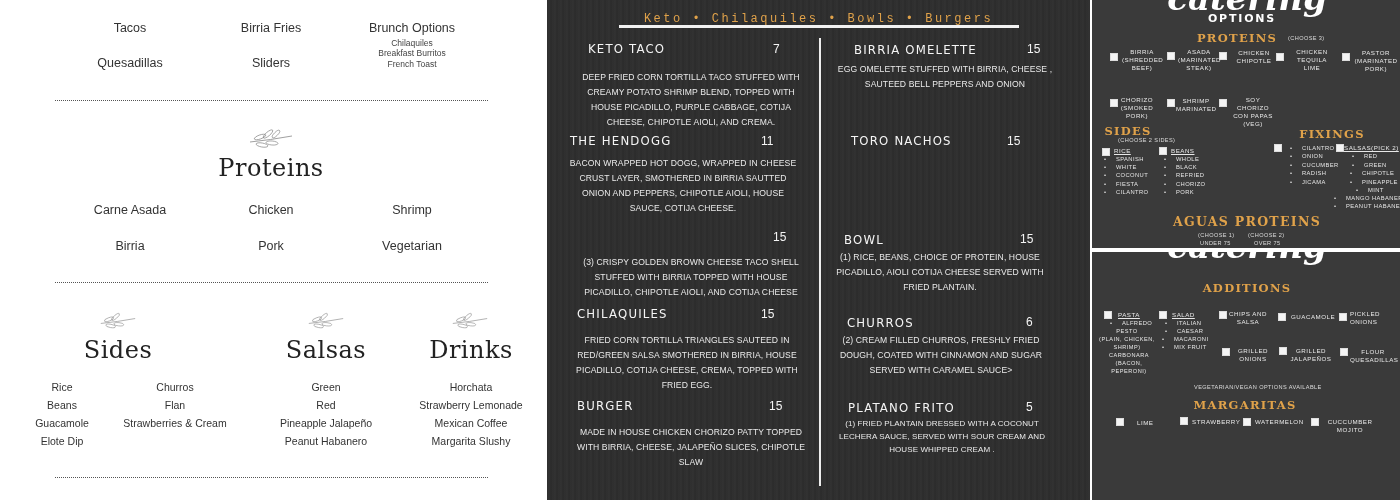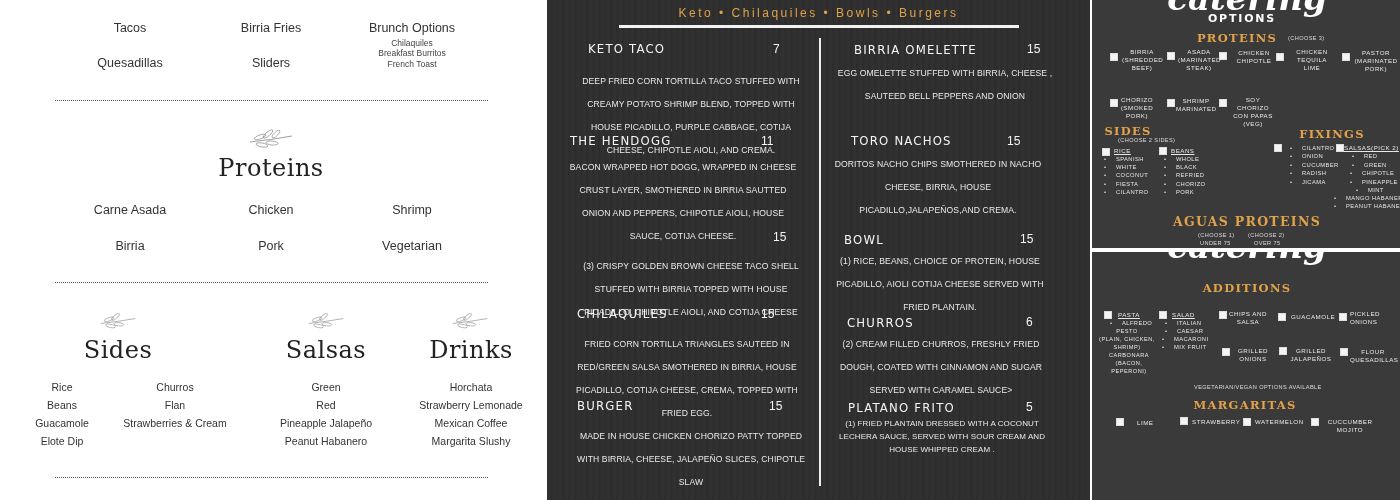--- a/index.html
+++ b/index.html
@@ -11,26 +11,26 @@
   .panel-left .item { position: absolute; font-size: 12.5px; text-align: center; transform: translateX(-50%); white-space: nowrap; color: #333; }
   .panel-left .subitem { position: absolute; font-size: 8.5px; text-align: center; transform: translateX(-50%); white-space: nowrap; color: #444; line-height: 11px; }
   .panel-left .dotline { position: absolute; left: 55px; width: 433px; height: 0; border-top: 1.5px dotted #555; }
   .panel-left .heading { position: absolute; font-family: "DejaVu Serif", serif; font-size: 24px; font-weight: normal; color: #222; transform: translateX(-50%); white-space: nowrap; letter-spacing: 0.5px; }
   .panel-left .sprig { position: absolute; transform: translateX(-50%); }
   .panel-left .list-item { position: absolute; font-size: 10.5px; transform: translateX(-50%); white-space: nowrap; color: #333; }
 
   
   .panel-mid { position: absolute; left: 547px; top: 0; width: 543px; height: 500px;
     background: repeating-linear-gradient(90deg, #2e2e2e 0px, #333 2px, #2b2b2b 4px, #313131 6px); color: #f2f2f2; }
-  .panel-mid .header-line { position: absolute; top: 6px; left: 0; width: 100%; text-align: center; font-family: Liberation Sans, sans-serif; font-size: 12px; letter-spacing: 2.5px; color: #e0a24a; }
+  .panel-mid .header-line { position: absolute; top: 12px; left: 0; width: 100%; text-align: center; font-family: Liberation Mono, monospace; font-size: 12px; letter-spacing: 2.5px; color: #e0a24a; }
   .panel-mid .rule { position: absolute; top: 25px; left: 72px; width: 400px; height: 3px; background: #f2f2f2; }
   .panel-mid .vrule { position: absolute; left: 272px; top: 38px; width: 2px; height: 448px; background: #ededed; }
   .mi-title { position: absolute; font-family: "DejaVu Sans Condensed", "DejaVu Sans", sans-serif; font-size: 13px; letter-spacing: 1.2px; text-transform: uppercase; color: #f5f5f5; white-space: nowrap; }
   .mi-price { position: absolute; font-size: 12px; color: #f5f5f5; }
-  .mi-desc { position: absolute; font-size: 8.6px; line-height: 23px; text-align: center; text-transform: uppercase; color: #eaeaea; letter-spacing: 0.1px; }
+  .mi-desc { position: absolute; font-size: 8.6px; line-height: 15px; text-align: center; text-transform: uppercase; color: #eaeaea; letter-spacing: 0.1px; }
 
   
   .panel-right { position: absolute; left: 1092px; width: 308px; background: #3a3a3a; color: #e6e6e6; overflow: hidden; }
   .panel-r1 { top: 0; height: 248px; }
   .panel-r2 { top: 252px; height: 248px; }
   .panel-right .script { position: absolute; font-family: "DejaVu Serif", serif; font-style: italic; font-weight: bold; color: #fff; font-size: 34px; transform: translateX(-50%); white-space: nowrap; }
   .panel-right .options-label { position: absolute; font-family: "DejaVu Sans", sans-serif; font-weight: bold; font-size: 11px; letter-spacing: 1.8px; color: #fff; transform: translateX(-50%); }
   .sec-title { position: absolute; font-family: "DejaVu Serif", serif; font-weight: bold; font-size: 11.5px; letter-spacing: 1.3px; color: #e0a24a; transform: translateX(-50%); white-space: nowrap; }
   .sec-note { position: absolute; font-size: 5.6px; letter-spacing: 0.4px; text-transform: uppercase; color: #ddd; white-space: nowrap; }
   .cb { position: absolute; width: 8px; height: 8px; background: #f4f4f4; border: 1px solid #ddd; }
@@ -143,21 +143,20 @@
   <span class="mi-title" style="left:30px; top:398px;">Burger</span>
   <span class="mi-price" style="left:222px; top:399px;">15</span>
   <p class="mi-desc" style="left:26px; top:425px; width:236px;">Made in house chicken chorizo patty topped with birria, cheese, jalapeño slices, chipotle slaw</p>
 
   <span class="mi-title" style="left:307px; top:42px;">Birria Omelette</span>
   <span class="mi-price" style="left:480px; top:42px;">15</span>
   <p class="mi-desc" style="left:284px; top:62px; width:228px;">Egg omelette stuffed with birria, cheese , sauteed bell peppers and onion</p>
 
   <span class="mi-title" style="left:304px; top:133px;">Toro Nachos</span>
   <span class="mi-price" style="left:460px; top:134px;">15</span>
-  <p class="mi-desc" style="left:284px; top:153px; width:214px;">Doritos nacho chips smothered in nacho cheese, birria, house picadillo,jalapeños,and crema.</p>
 
   <span class="mi-title" style="left:297px; top:232px;">Bowl</span>
   <span class="mi-price" style="left:473px; top:232px;">15</span>
   <p class="mi-desc" style="left:282px; top:250px; width:222px;">(1) rice, beans, choice of protein, house picadillo, aioli cotija cheese served with fried plantain.</p>
 
   <span class="mi-title" style="left:300px; top:315px;">Churros</span>
   <span class="mi-price" style="left:479px; top:315px;">6</span>
   <p class="mi-desc" style="left:282px; top:333px; width:224px;">(2) cream filled churros, freshly fried dough, coated with cinnamon and sugar served with caramel sauce&gt;</p>
 
   <span class="mi-title" style="left:301px; top:400px;">Platano Frito</span>

